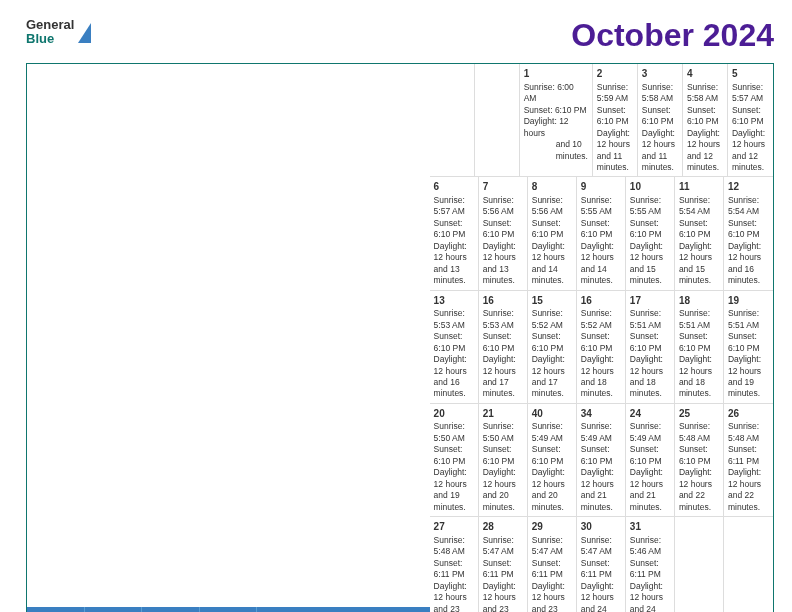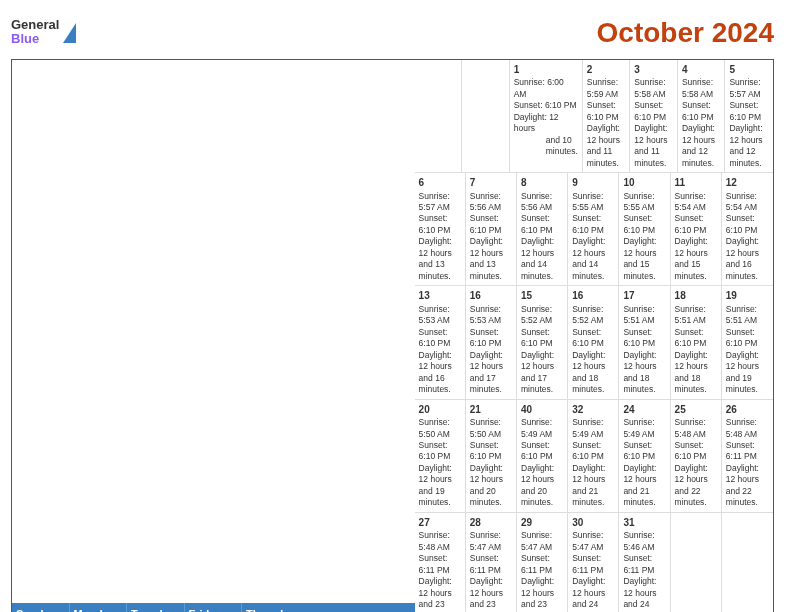--- a/index.html
+++ b/index.html
@@ -6,21 +6,21 @@
     body {
       width: 792px;
       height: 612px;
       font-family: Arial, sans-serif;
       background: #fff;
       overflow: hidden;
     }
     .page {
       width: 792px;
       height: 612px;
-      padding: 18px 18px 10px 11px;
+      padding: 18px 18px 10px 26px;
       display: flex;
       flex-direction: column;
     }
     .header {
       display: flex;
       justify-content: space-between;
       align-items: flex-start;
       margin-bottom: 10px;
     }
     .logo {
@@ -34,23 +34,23 @@
       font-size: 13px;
       font-weight: bold;
       color: #333;
       line-height: 1.1;
     }
     .logo-text span:first-child { color: #333; }
     .title-block {
       text-align: right;
     }
     .title-block h1 {
-      font-size: 28px;
+      font-size: 32px;
       font-weight: bold;
-      color: #c2410c;
+      color: #4c1d95;
       line-height: 1.1;
     }
     .title-block h2 {
       font-size: 14px;
       font-weight: normal;
       color: #555;
     }
     .calendar {
       flex: 1;
       display: flex;
@@ -105,21 +105,21 @@
   </style>
 </head>
 <body>
 
 <div class="page">
   <div class="header">
     <div class="logo">
       <div style="display:flex;flex-direction:column;align-items:flex-end;">
         <div class="logo-text">
           <span>General</span>
-          <span style="color:#8b5cf6;">Blue</span>
+          <span style="color:#0f766e;">Blue</span>
         </div>
       </div>
       <div style="display:flex;flex-direction:column;justify-content:center;margin-top:2px;">
         <div style="width:0;height:0;border-left:13px solid transparent;border-right:0px solid transparent;border-bottom:20px solid #3a7fc1;"></div>
       </div>
     </div>
     <div class="title-block">
       <h1>October 2024</h1>
     </div>
   </div>
@@ -290,21 +290,21 @@
             <span style="display: block;">and 20 minutes.</span>
           </div>
           <div class="cal-cell">
             <span class="day-number">40</span>
             <span style="display: block;">Sunrise: 5:49 AM</span>
             <span style="display: block;">Sunset: 6:10 PM</span>
             <span style="display: block;">Daylight: 12 hours</span>
             <span style="display: block;">and 20 minutes.</span>
           </div>
           <div class="cal-cell">
-            <span class="day-number">32</span>
+            <span class="day-number">34</span>
             <span style="display: block;">Sunrise: 5:49 AM</span>
             <span style="display: block;">Sunset: 6:10 PM</span>
             <span style="display: block;">Daylight: 12 hours</span>
             <span style="display: block;">and 21 minutes.</span>
           </div>
           <div class="cal-cell">
             <span class="day-number">24</span>
             <span style="display: block;">Sunrise: 5:49 AM</span>
             <span style="display: block;">Sunset: 6:10 PM</span>
             <span style="display: block;">Daylight: 12 hours</span>

